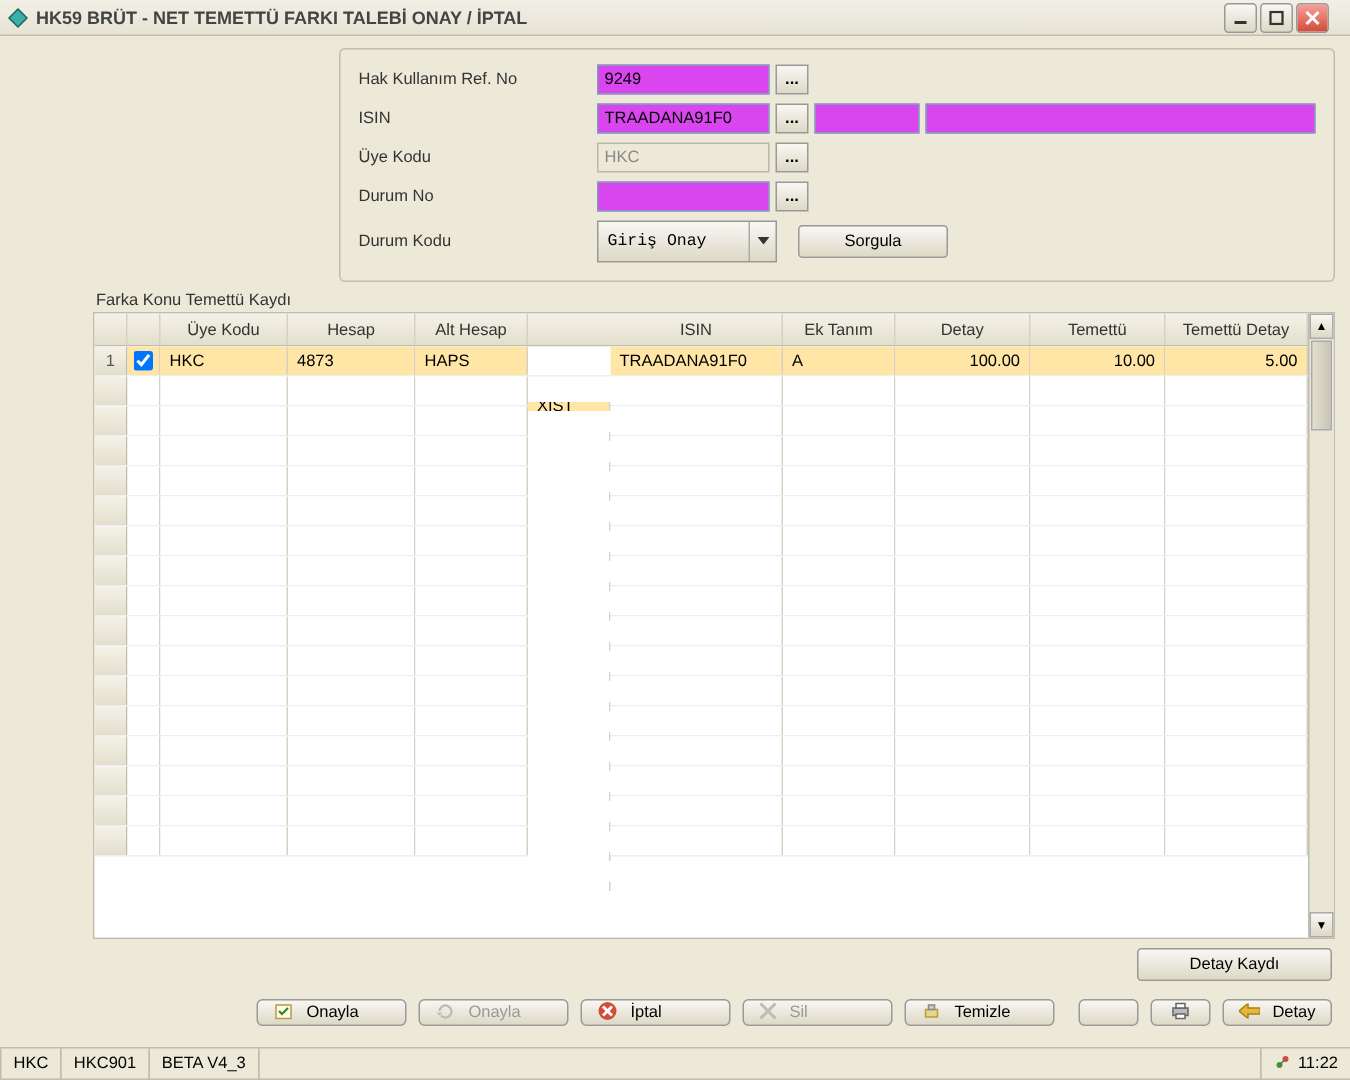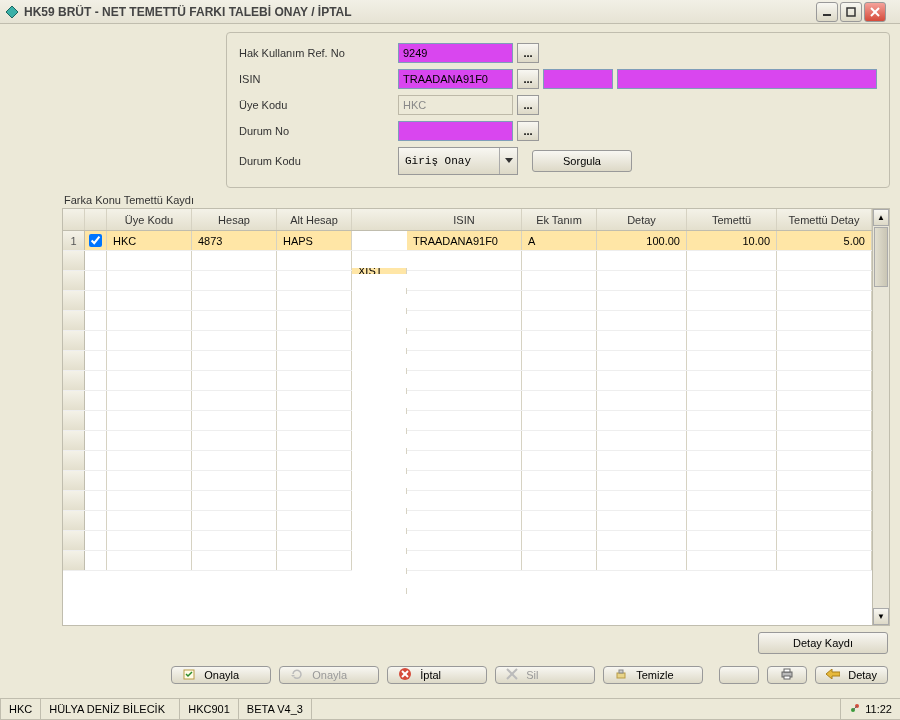--- a/index.html
+++ b/index.html
@@ -685,21 +685,20 @@
           </svg>
       </span>
       <span>Detay</span>
     </button>
   </div>
 
 </div>
 
 <div class="statusbar">
   <div class="status-cell">HKC</div>
-  <div class="status-cell" style="width:140px">HÜLYA DENİZ BİLECİK</div>
   <div class="status-cell">HKC901</div>
   <div class="status-cell">BETA V4_3</div>
   <div class="status-flex"></div>
   <div class="status-cell" style="gap:4px">
     <span>
       <svg width="12" height="12">
           <circle cx="4" cy="8" r="2" fill="#3a9a3a"></circle>
           <circle cx="8" cy="4" r="2" fill="#d54b3a"></circle>
           <line x1="4" y1="8" x2="8" y2="4" stroke="#666"></line>
         </svg>

